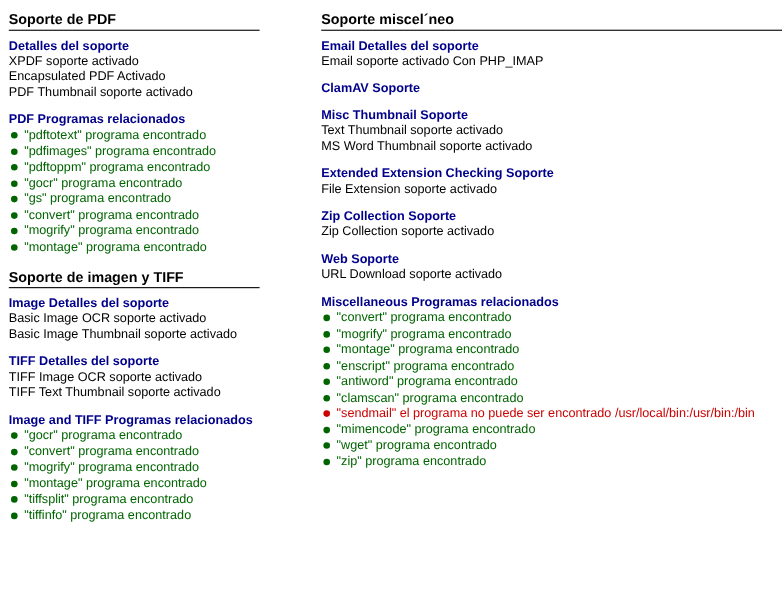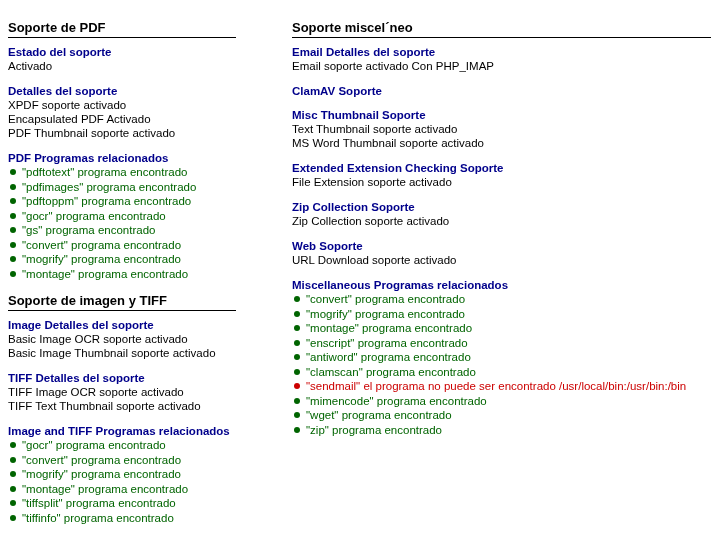--- a/index.html
+++ b/index.html
@@ -17,21 +17,21 @@
   }
   .page {
     position: relative;
     width: 711px;
     height: 554px;
     box-sizing: border-box;
     padding: 4px 0 0 0;
   }
   .col {
     position: absolute;
-    top: 20px;
+    top: 10px;
   }
   .col-left {
     left: 8px;
     width: 228px;
   }
   .col-right {
     left: 272px;
     width: 432px;
     margin-left: 20px;
   }
@@ -89,24 +89,20 @@
     background: #cc0000;
   }
 </style>
 </head>
 <body>
 
 <div class="page">
   <div class="col col-left">
       <div>
         <div class="section-title">Soporte de PDF</div>
-        <div class="group">
-          <div class="group-head">Estado del soporte</div>
-          <div class="group-line">Activado</div>
-        </div>
         <div class="group">
           <div class="group-head">Detalles del soporte</div>
           <div class="group-line">XPDF soporte activado</div>
           <div class="group-line">Encapsulated PDF Activado</div>
           <div class="group-line">PDF Thumbnail soporte activado</div>
         </div>
         <div class="group">
           <div class="group-head">PDF Programas relacionados</div>
           <ul class="bullets">
             <li class=""><span class="dot"></span><span>"pdftotext" programa encontrado</span></li>

